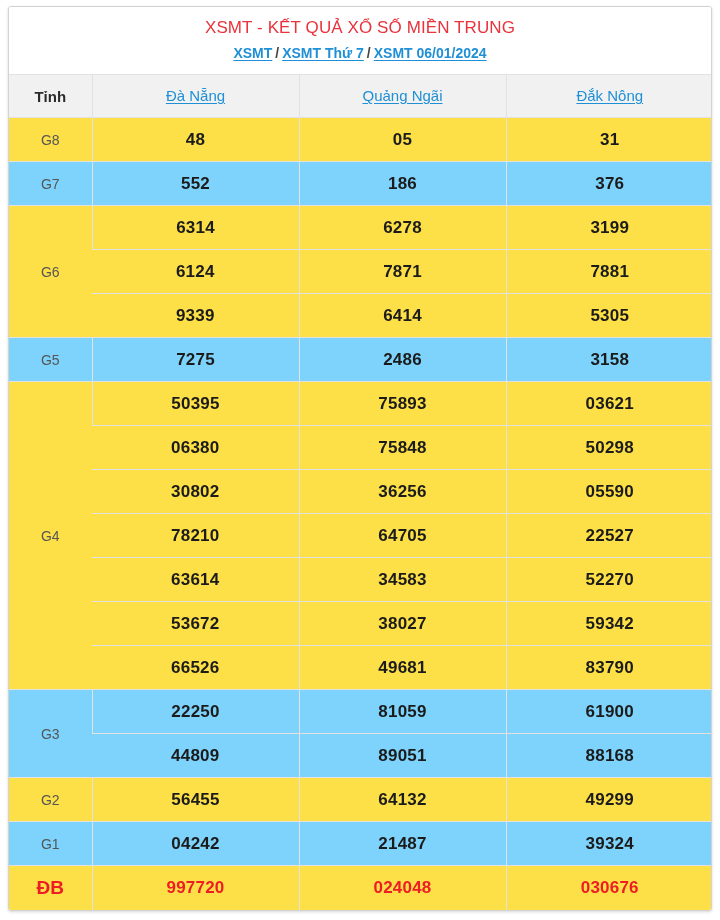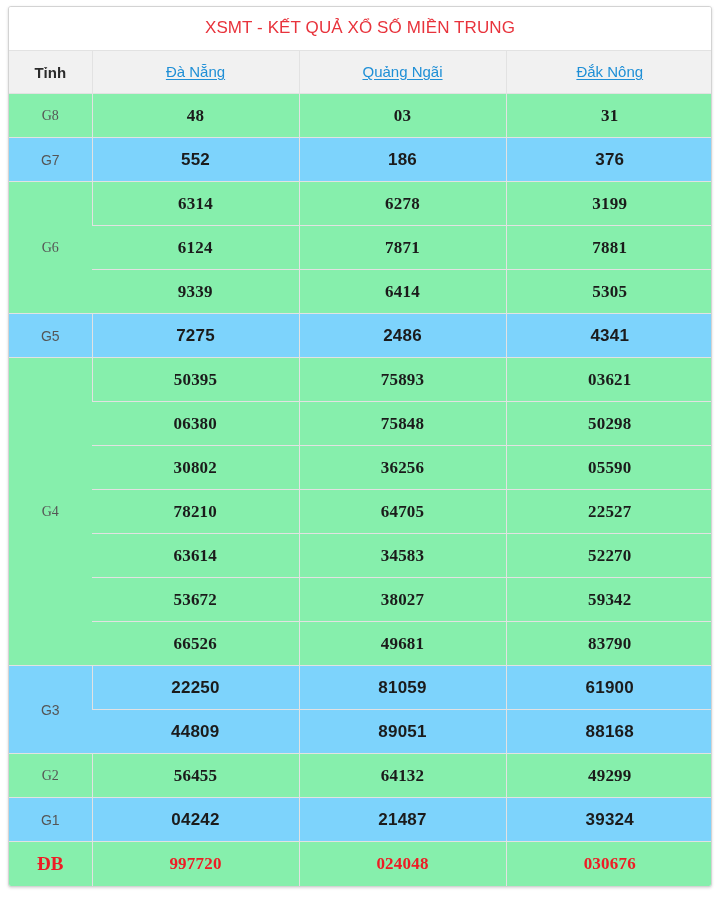--- a/index.html
+++ b/index.html
@@ -127,34 +127,35 @@
     color: #1b1b1b;
     letter-spacing: 0.2px;
   }
   td.db-number {
     font-size: 17px;
     font-weight: 700;
     color: #ee1c25;
     letter-spacing: 0.2px;
   }
 
-  tr.band-white > td { background: #86efac; font-family: Liberation Serif, serif; }
+  tr.band-white > td { background: #fde047; }
   tr.band-gray  > td { background: #7dd3fc; }
 
   
   tbody tr { height: 44px; }
 </style>
 </head>
 <body>
 
 <div class="page-frame">
   <div class="result-card">
 
     <div class="card-header">
       <div class="card-title">XSMT - KẾT QUẢ XỔ SỐ MIỀN TRUNG</div>
+      <div class="breadcrumb"><span class="crumb-link">XSMT</span><span class="crumb-sep">/</span><span class="crumb-link">XSMT Thứ 7</span><span class="crumb-sep">/</span><span class="crumb-link">XSMT 06/01/2024</span></div>
     </div>
 
     <table class="result-table">
       <colgroup>
         <col class="c-label">
         <col class="c-prov">
         <col class="c-prov">
         <col class="c-prov">
       </colgroup>
       <thead>
@@ -162,21 +163,21 @@
             <th class="col-tinh">Tỉnh</th>
             <th><span class="province-link">Đà Nẵng</span></th>
             <th><span class="province-link">Quảng Ngãi</span></th>
             <th><span class="province-link">Đắk Nông</span></th>
           </tr>
       </thead>
       <tbody>
           <tr class="band-white">
             <td class="prize-label" rowspan="1">G8</td>
             <td class="number-cell">48</td>
-            <td class="number-cell">03</td>
+            <td class="number-cell">05</td>
             <td class="number-cell">31</td>
           </tr>
           <tr class="band-gray">
             <td class="prize-label" rowspan="1">G7</td>
             <td class="number-cell">552</td>
             <td class="number-cell">186</td>
             <td class="number-cell">376</td>
           </tr>
           <tr class="band-white">
             <td class="prize-label" rowspan="3">G6</td>
@@ -191,21 +192,21 @@
           </tr>
           <tr class="band-white">
             <td class="number-cell">9339</td>
             <td class="number-cell">6414</td>
             <td class="number-cell">5305</td>
           </tr>
           <tr class="band-gray">
             <td class="prize-label" rowspan="1">G5</td>
             <td class="number-cell">7275</td>
             <td class="number-cell">2486</td>
-            <td class="number-cell">4341</td>
+            <td class="number-cell">3158</td>
           </tr>
           <tr class="band-white">
             <td class="prize-label" rowspan="7">G4</td>
             <td class="number-cell">50395</td>
             <td class="number-cell">75893</td>
             <td class="number-cell">03621</td>
           </tr>
           <tr class="band-white">
             <td class="number-cell">06380</td>
             <td class="number-cell">75848</td>

